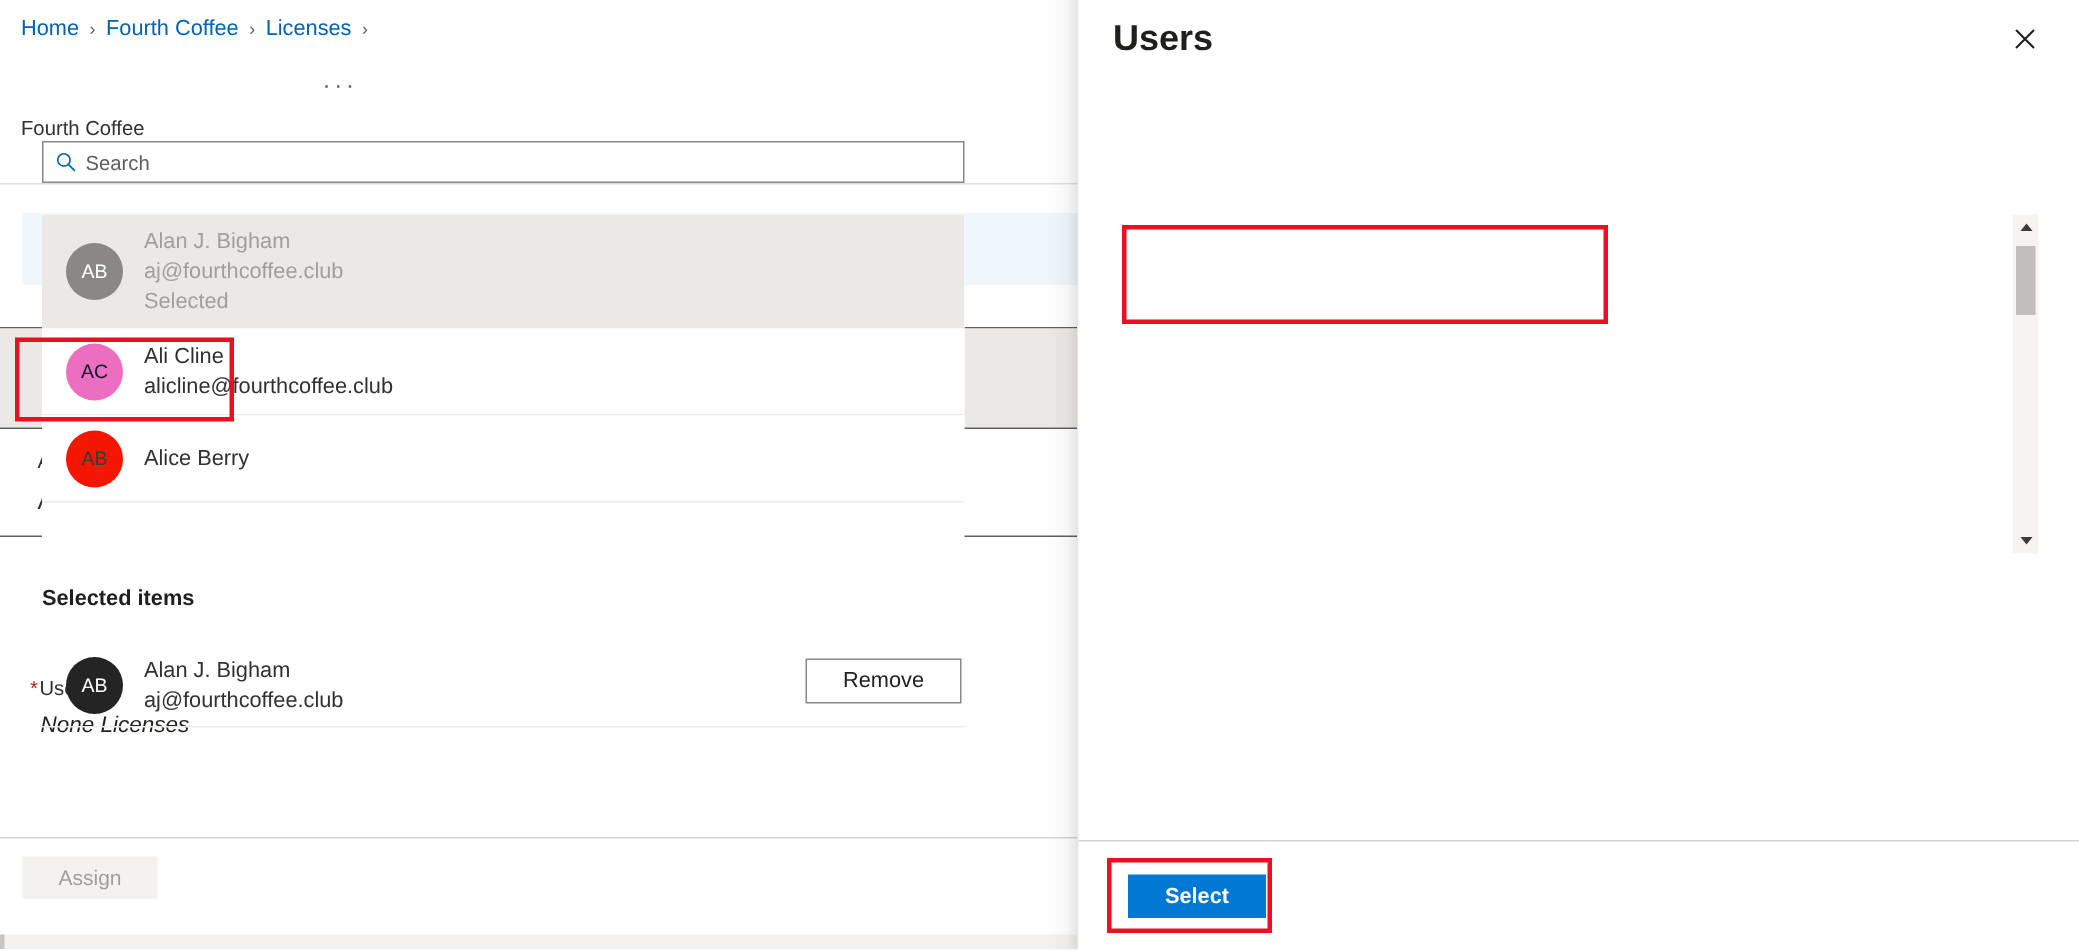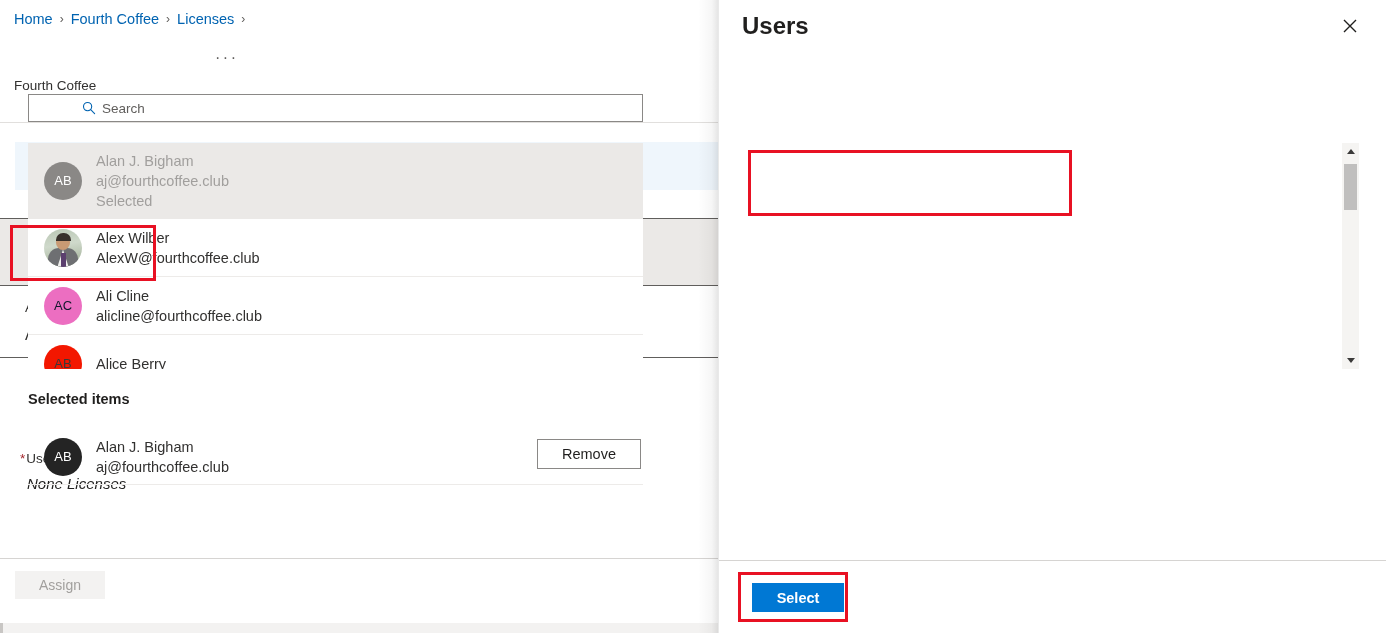--- a/index.html
+++ b/index.html
@@ -138,21 +138,21 @@
   .panel-close {
     position: absolute; left: 1336px; top: 12px;
     width: 28px; height: 28px; cursor: pointer;
   }
   .panel-close svg { display: block; }
 
   .search-box {
     position: absolute; left: 28px; top: 94px;
     width: 615px; height: 28px;
     border: 1px solid #8a8886; background: #fff;
-    display: flex; align-items: center; padding-left: 45px;
+    display: flex; align-items: center;
   }
   .search-icon { margin-left: 8px; flex: 0 0 auto; display: flex; }
   .search-input {
     flex: 1 1 auto; border: none; outline: none; background: transparent;
     font-family: "Liberation Sans", sans-serif; font-size: 13.5px;
     color: #323130; padding: 0 6px; height: 100%;
   }
   .search-input::placeholder { color: #605e5c; opacity: 1; }
 
   
@@ -357,33 +357,20 @@
       <div class="avatar" style="background:#8a8886;color:#ffffff;">
         <span>AB</span>
       </div>
       <div class="user-texts">
         <div class="u-name">Alan J. Bigham</div>
         <div class="u-mail">aj@fourthcoffee.club</div>
         <div class="u-state">Selected</div>
       </div>
     </div>
 
-    <div class="user-row">
-      <div class="avatar photo-av">
-        <span class="ph-body"></span>
-        <span class="ph-shirt"></span>
-        <span class="ph-tie"></span>
-        <span class="ph-head"></span>
-        <span class="ph-hair"></span>
-      </div>
-      <div class="user-texts">
-        <div class="u-name">Alex Wilber</div>
-        <div class="u-mail">AlexW@fourthcoffee.club</div>
-      </div>
-    </div>
 
     <div class="user-row">
       <div class="avatar" style="background:#ec6ec1;color:#0f172a;">
         <span>AC</span>
       </div>
       <div class="user-texts">
         <div class="u-name">Ali Cline</div>
         <div class="u-mail">alicline@fourthcoffee.club</div>
       </div>
     </div>

